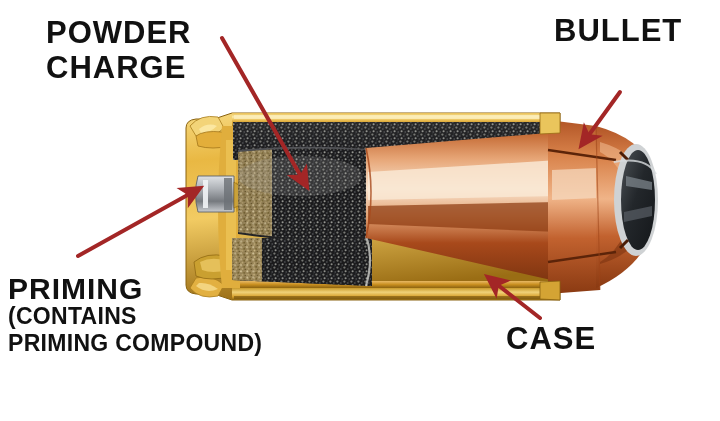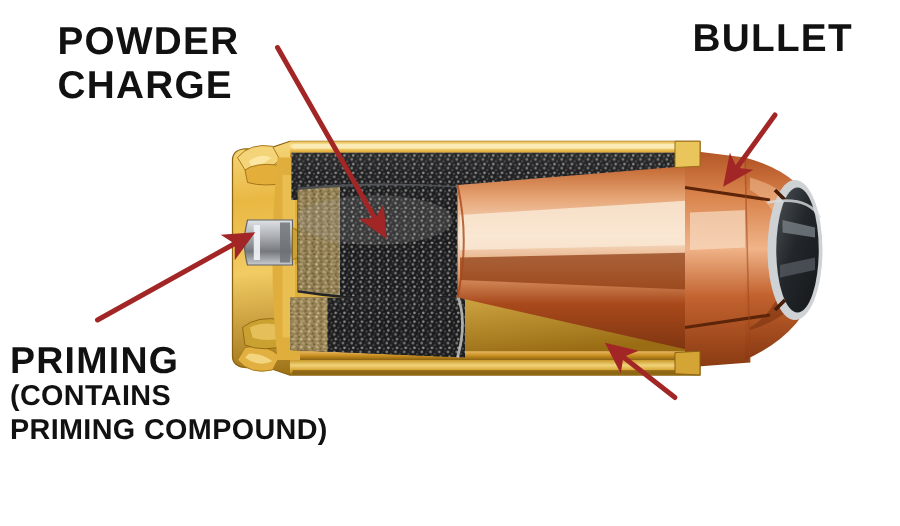--- a/index.html
+++ b/index.html
@@ -266,19 +266,20 @@
       <line x1="620" y1="92" x2="586" y2="139" marker-end="url(#arrowHead)"></line>
       <line x1="540" y1="318" x2="494" y2="282" marker-end="url(#arrowHead)"></line>
     </g>
   </svg>
 
   <div class="label" id="label-powder">POWDER
 CHARGE</div>
 
   <div class="label" id="label-bullet">BULLET</div>
 
+  <div class="label" id="label-case">CASE</div>
 
   <div class="label" id="label-primer-main">PRIMING</div>
 
   <div class="label" id="label-primer-sub">(CONTAINS
 PRIMING COMPOUND)</div>
 
 </div>
 
 </body></html>

